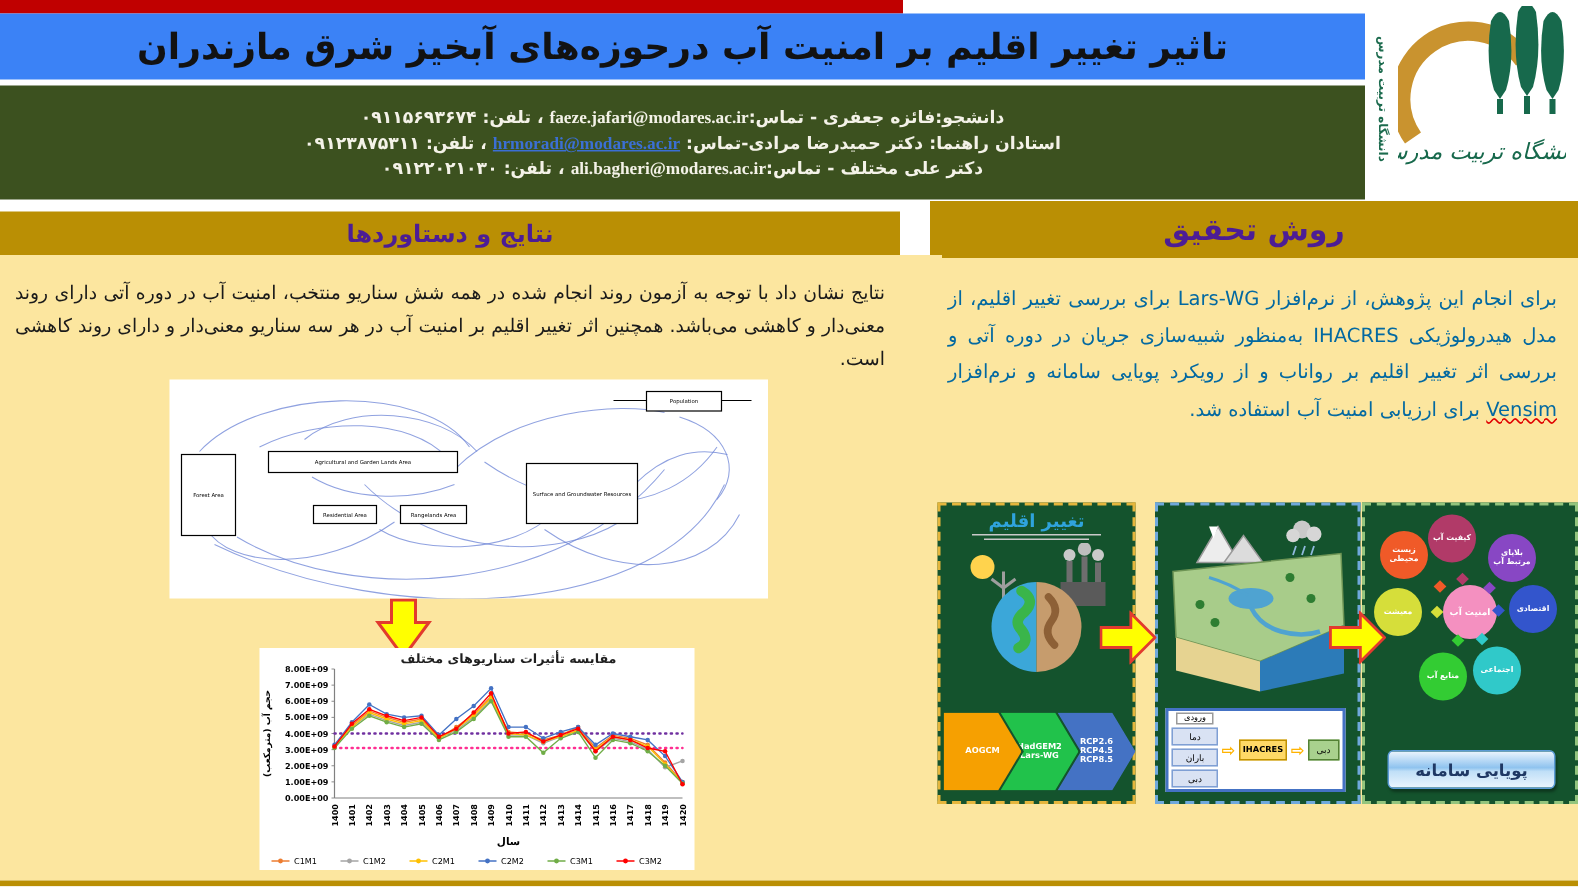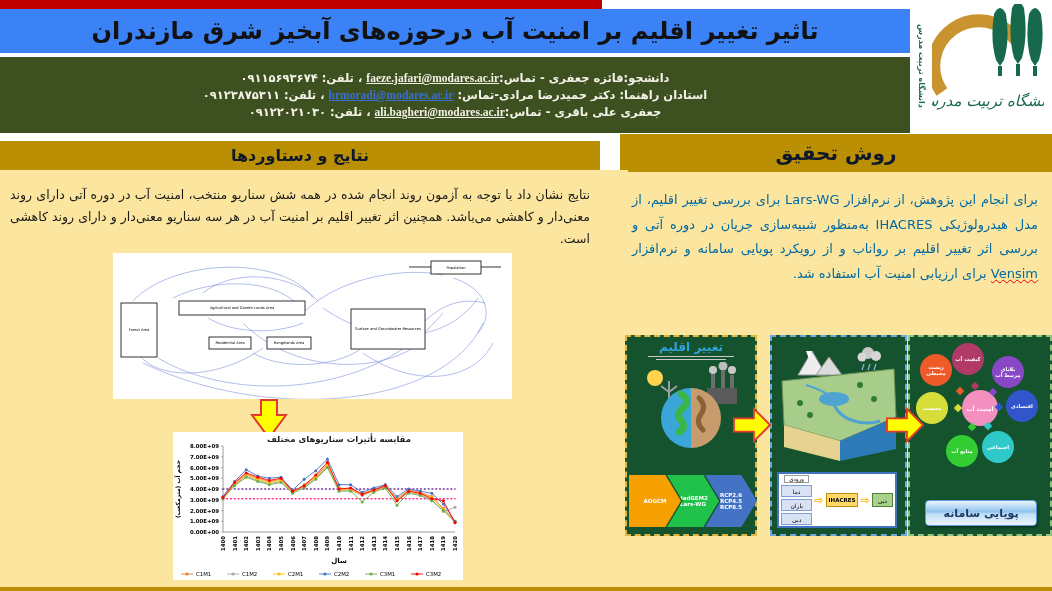--- a/index.html
+++ b/index.html
@@ -8,29 +8,29 @@
   .abs{position:absolute;}
 
   
   .top-red{left:0;top:0;width:602px;height:9px;background:#C00000;}
   .title-band{left:0;top:9px;width:910px;height:44px;background:#3b82f6;
               display:flex;align-items:center;justify-content:center;}
   .title-band span{font-size:24px;font-weight:bold;color:#121212;direction:rtl;}
   .authors-band{left:0;top:57px;width:910px;height:76px;background:#3C511F;
                 display:flex;flex-direction:column;justify-content:center;gap:3px;}
   .author-line{direction:rtl;text-align:center;color:#F4F2E8;font-size:11.5px;font-weight:bold;}
-  .author-line .email{font-family:"Liberation Serif",serif;font-weight:bold;text-decoration:underline;}
+  .author-line .email{font-family:"Liberation Serif",serif;font-weight:bold;}
   .author-line .link{color:#3B6FD4;text-decoration:underline;}
   .logo-box{left:910px;top:0;width:142px;height:134px;background:#fff;}
   .logo-vert{left:912px;top:8px;width:14px;height:120px;color:#1C6B4E;font-size:8px;
              writing-mode:vertical-rl;text-align:center;font-weight:bold;}
   .logo-svg{left:932px;top:4px;width:112px;height:126px;}
 
   
-  .hdr{background:#BA8F04;color:#0f172a;font-weight:bold;display:flex;align-items:center;justify-content:center;direction:rtl;}
+  .hdr{background:#BA8F04;color:#4c1d95;font-weight:bold;display:flex;align-items:center;justify-content:center;direction:rtl;}
   .hdr-methods{left:620px;top:134px;width:432px;height:38px;font-size:20px;}
   .hdr-results{left:0;top:141px;width:600px;height:29px;font-size:16px;}
   .gold-strip{left:910px;top:134px;width:142px;height:11px;background:#BA8F04;}
 
   
   .left-col{left:0;top:170px;width:600px;height:417px;background:#FCE69F;padding-left:28px;}
   .right-col{left:620px;top:172px;width:432px;height:415px;background:#FCE69F;}
   .bottom-bar{left:0;top:587px;width:1052px;height:4px;background:#BA8F04;}
 
   .results-text{position:absolute;left:10px;top:14px;width:580px;direction:rtl;
@@ -98,21 +98,21 @@
   <div class="abs authors-band">
     <div class="author-line">
       <span>دانشجو:فائزه جعفری - تماس:</span><span class="email">faeze.jafari@modares.ac.ir</span>
       <span>، تلفن: ۰۹۱۱۵۶۹۳۶۷۴</span>
     </div>
     <div class="author-line">
       <span>استادان راهنما: دکتر حمیدرضا مرادی-تماس: </span><a class="email link">hrmoradi@modares.ac.ir</a>
       <span>، تلفن: ۰۹۱۲۳۸۷۵۳۱۱</span>
     </div>
     <div class="author-line">
-      <span>جعفری علی باقری - تماس:</span><span class="email">ali.bagheri@modares.ac.ir</span>
+      <span>دکتر علی مختلف - تماس:</span><span class="email">ali.bagheri@modares.ac.ir</span>
       <span>، تلفن: ۰۹۱۲۲۰۲۱۰۳۰</span>
     </div>
   </div>
 
   <div class="abs logo-box">
     <svg class="abs logo-svg" viewBox="0 0 112 126" style="left:22px;top:4px;">
       <path d="M10,88 A42,42 0 0 1 84,36" fill="none" stroke="#C9932F" stroke-width="13"></path>
       <g fill="#17694C">
         <path d="M62,10 q6,-12 12,0 q4,26 -2,46 l-4,6 l-4,-6 q-6,-20 -2,-46z"></path>
         <path d="M80,4 q6,-12 12,0 q4,28 -2,50 l-4,6 l-4,-6 q-6,-22 -2,-50z"></path>

